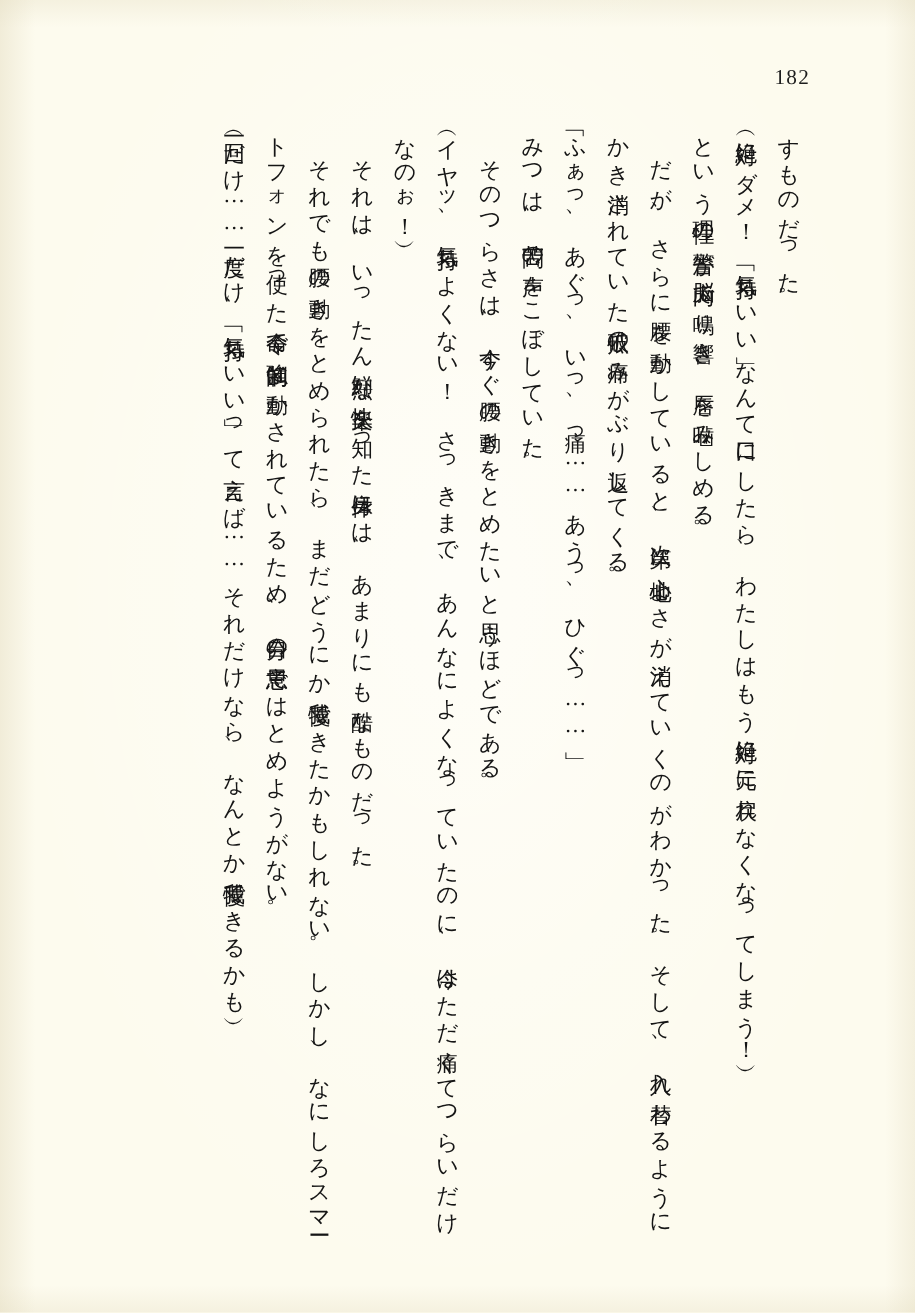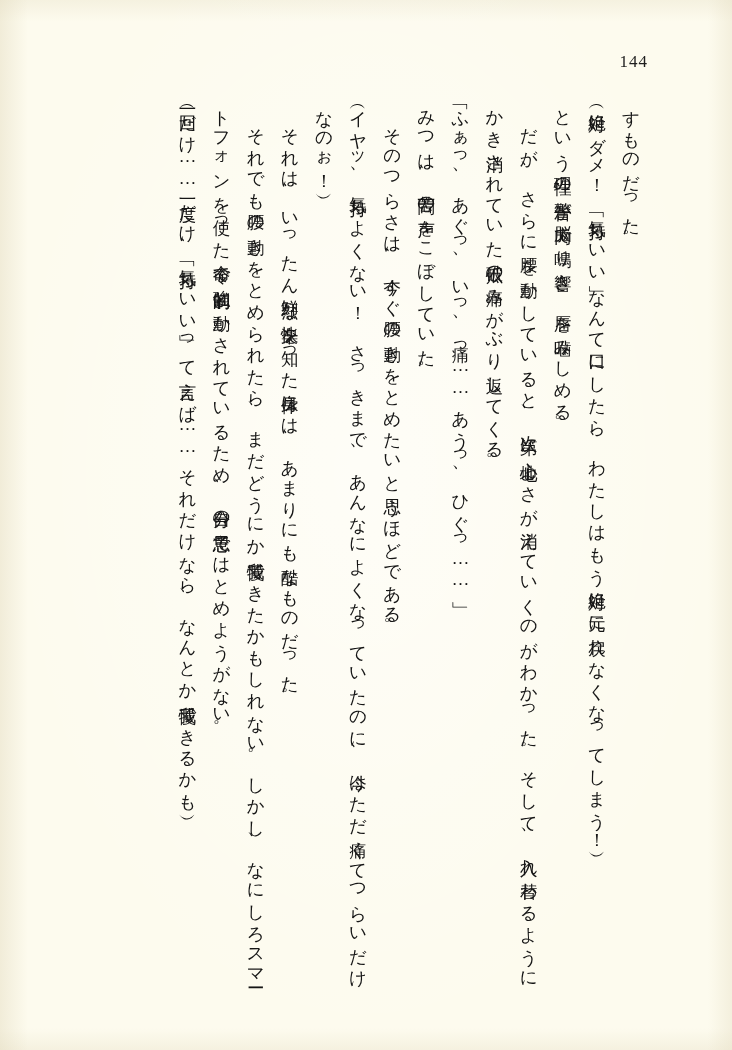--- a/index.html
+++ b/index.html
@@ -65,21 +65,21 @@
   }
   .body-text p.no-indent {
     text-indent: 0;
   }
 </style>
 </head>
 <body>
 
 <div class="page">
 
-  <div class="page-number">144</div>
+  <div class="page-number">182</div>
 
   <div class="body-text">
     <p class="no-indent">すものだった。</p>
     <p class="no-indent">（絶対にダメ！　「気持ちいい」なんて口にしたら、わたしはもう絶対に元に戻れなくなってしまう！）</p>
     <p class="no-indent">という理性の警告が脳内で鳴り響き、唇を噛みしめる。</p>
     <p>だが、さらに腰を動かしていると、次第に心地よさが消えていくのがわかった。そして、入れ替わるようにかき消されていた破瓜の痛みがぶり返してくる。</p>
     <p class="no-indent">「ふぁっ、あぐっ、いっ、痛っ……あうっ、ひぐっ……」</p>
     <p class="no-indent">みつは、苦悶の声をこぼしていた。</p>
     <p>そのつらさは、今すぐ腰の動きをとめたいと思うほどである。</p>
     <p class="no-indent">（イヤッ、気持ちよくない！　さっきまで、あんなによくなっていたのに、今はただ痛くてつらいだけなのぉ！）</p>

